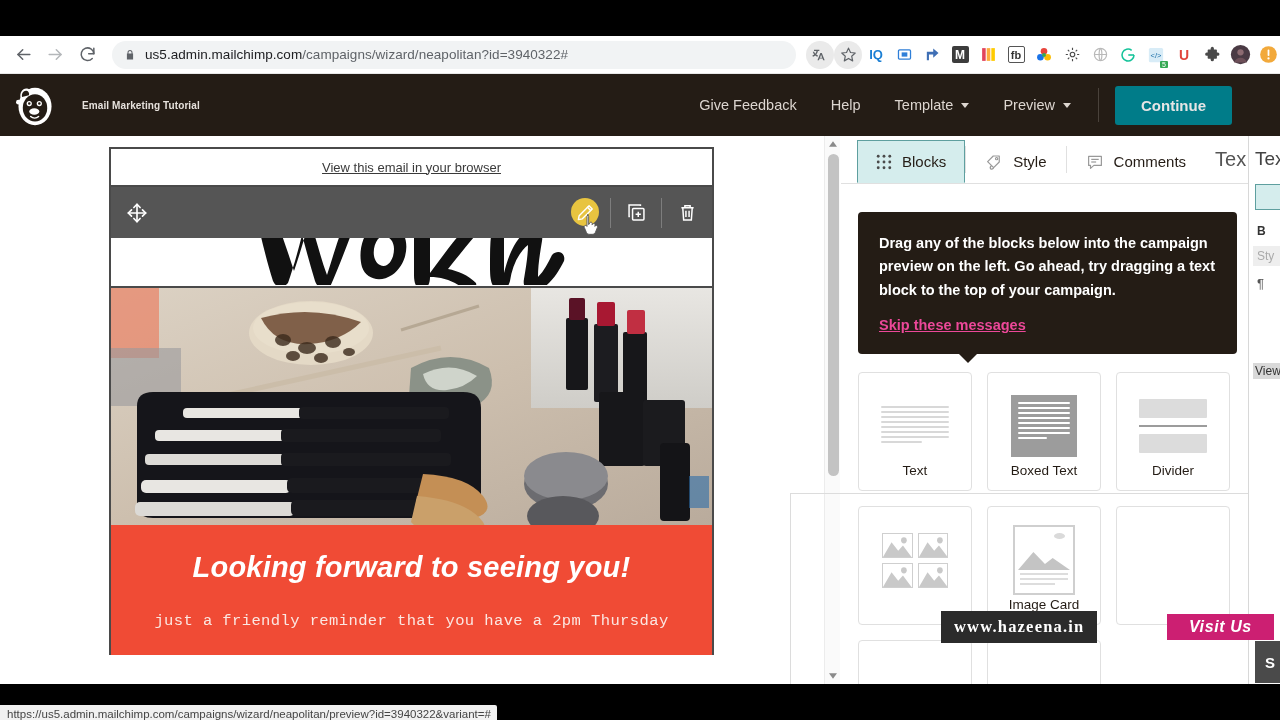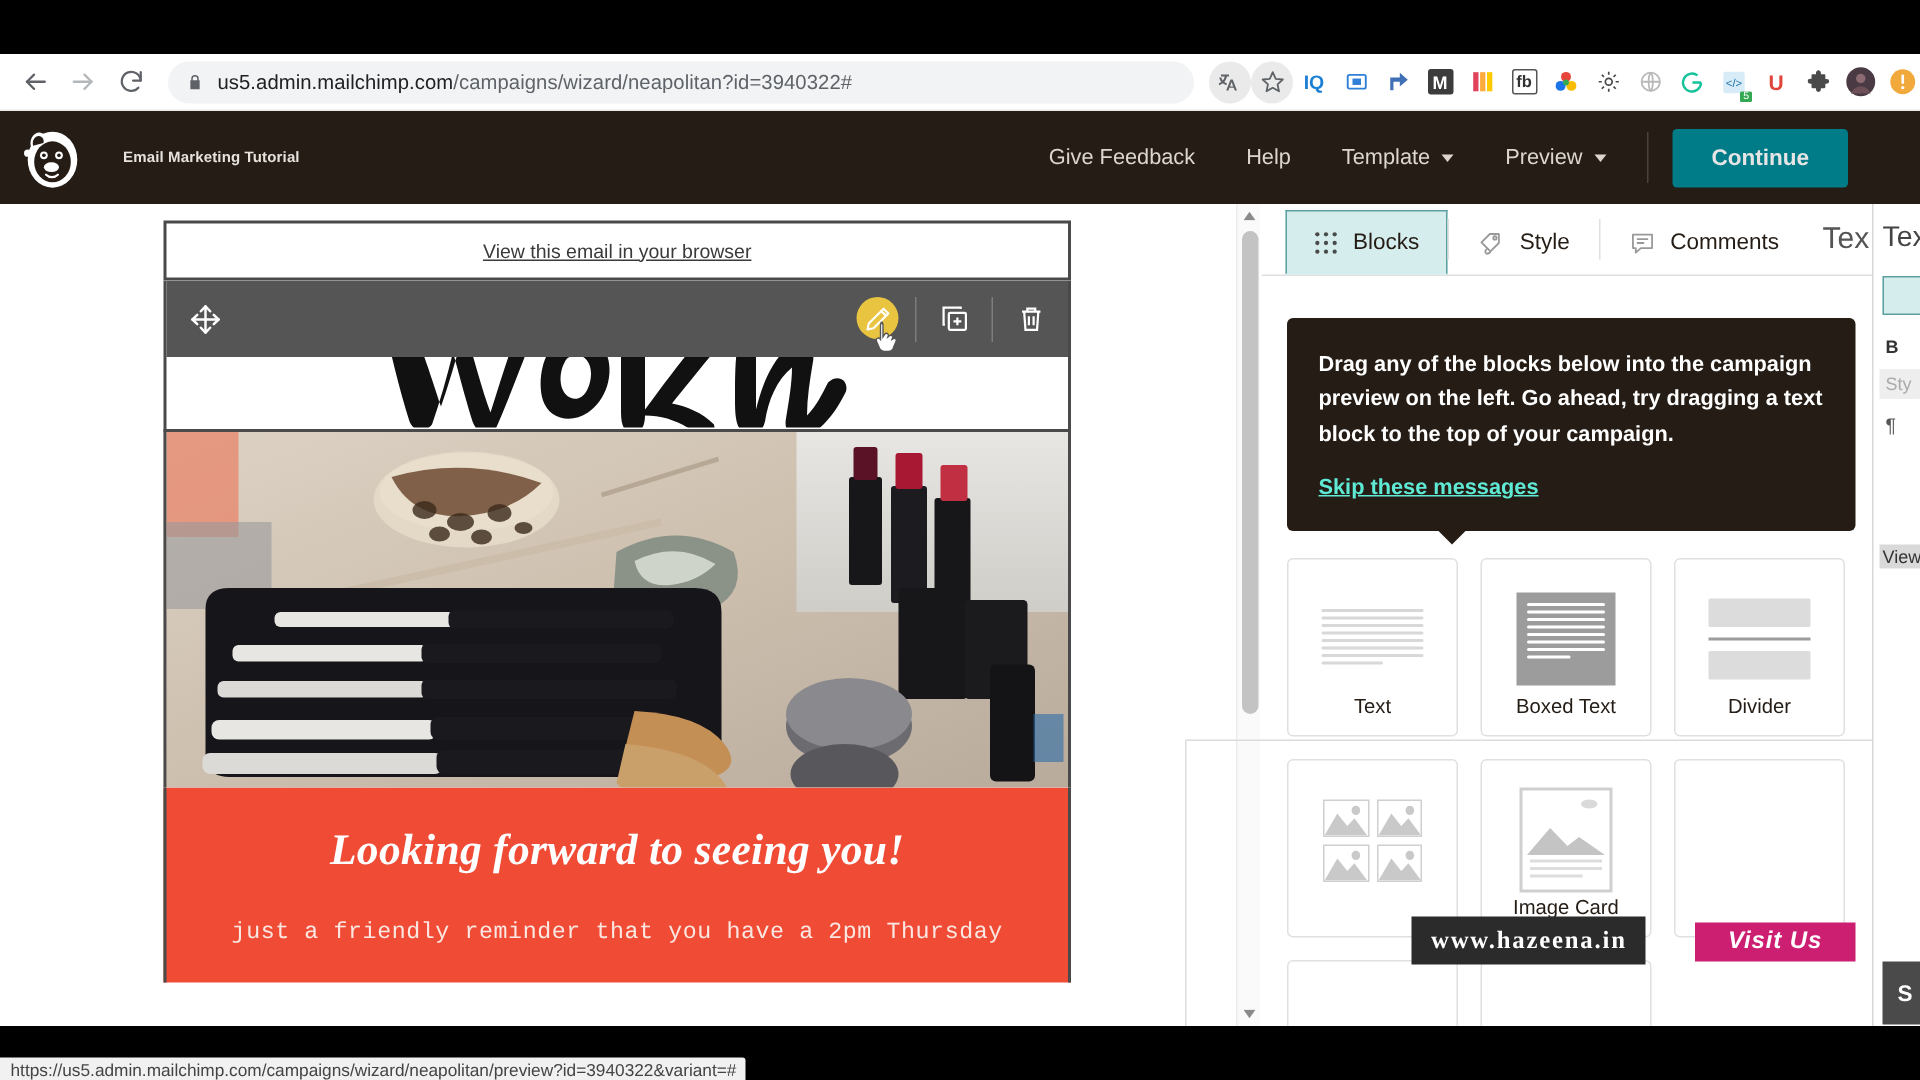--- a/index.html
+++ b/index.html
@@ -116,21 +116,21 @@
 
   .photo-block {
     width: 605px; height: 237px; border-left: 2px solid #4a4a4a; border-right: 2px solid #4a4a4a;
     position: relative; overflow: hidden; background: #cfc4b6;
   }
   .red-block {
     width: 605px; min-height: 130px; background: #f04b35; padding: 26px 30px 10px 30px;
     border-left: 2px solid #4a4a4a; border-right: 2px solid #4a4a4a;
   }
   .red-h {
-    color: #fff; font-family: Liberation Serif, serif; font-style: italic;
+    color: #fff; font-family: Liberation Sans, sans-serif; font-style: italic;
     font-weight: bold; font-size: 29px; text-align: center; letter-spacing: .2px;
   }
   .red-p {
     color: #fbe7e2; font-family: "Liberation Mono", monospace; font-size: 15.5px;
     text-align: center; margin-top: 26px; line-height: 1.5; letter-spacing: .4px;
   }
 
   
   .pv-scroll {
     position: absolute; left: 824px; top: 0; width: 16px; height: 548px;
@@ -157,21 +157,21 @@
     background: #d5eded; border: 1px solid #5e9f9f; border-bottom-color:#d5eded;
   }
   .tab-sep { width:1px; background:#e0e0e0; margin: 10px 0; }
   .tab-extra { display:flex; align-items:center; font-size: 20px; color:#555; padding-left: 10px; }
 
   .tip {
     position: absolute; left: 17px; top: 76px; width: 379px; background: #241c15;
     border-radius: 4px; padding: 20px 21px 20px 21px;
   }
   .tip p { color: #fff; font-size: 14.5px; font-weight: bold; line-height: 1.62; }
-  .tip a { display:inline-block; margin-top: 15px; color:#5eead4; font-size: 14.5px;
+  .tip a { display:inline-block; margin-top: 15px; color:#ec4899; font-size: 14.5px;
            font-weight: bold; text-decoration: underline; }
   .tip .pointer {
     position: absolute; left: 101px; bottom: -9px; width: 0; height: 0;
     border-left: 9px solid transparent; border-right: 9px solid transparent;
     border-top: 9px solid #241c15;
   }
 
   .blocks-grid {
     position: absolute; left: 17px; top: 236px; width: 422px;
     display: flex; flex-wrap: wrap; gap: 15px;
@@ -203,21 +203,21 @@
 
   
   .watermark { position: absolute; left: 941px; top: 611px; z-index: 60; }
   .wm-url {
     background: #2b2b2b; color: #fff; font-size: 16.5px; font-weight: bold;
     padding: 6px 13px; letter-spacing: 1.2px; display: inline-block;
     font-family: Liberation Serif, serif;
   }
   .wm-cta {
     background: #cc1f72; color: #fff; font-size: 16px; font-weight: bold;
-    padding: 4px 22px; display: inline-block; margin: 2px 0 0 28px;
+    padding: 4px 22px; display: inline-block; margin: 2px 0 0 65px;
     font-style: italic; letter-spacing: .6px;
   }
 
   
   .side-window {
     position: absolute; left: 1248px; top: 136px; width: 32px; height: 548px;
     background: #fff; border-left: 1px solid #d8d8d8; z-index: 40; overflow: hidden;
   }
   .sw-title { font-size: 19px; color: #444; padding: 12px 0 0 6px; }
   .sw-swatch { margin: 14px 0 0 6px; width: 34px; height: 26px; background:#d5eded; border:1px solid #5e9f9f; }

